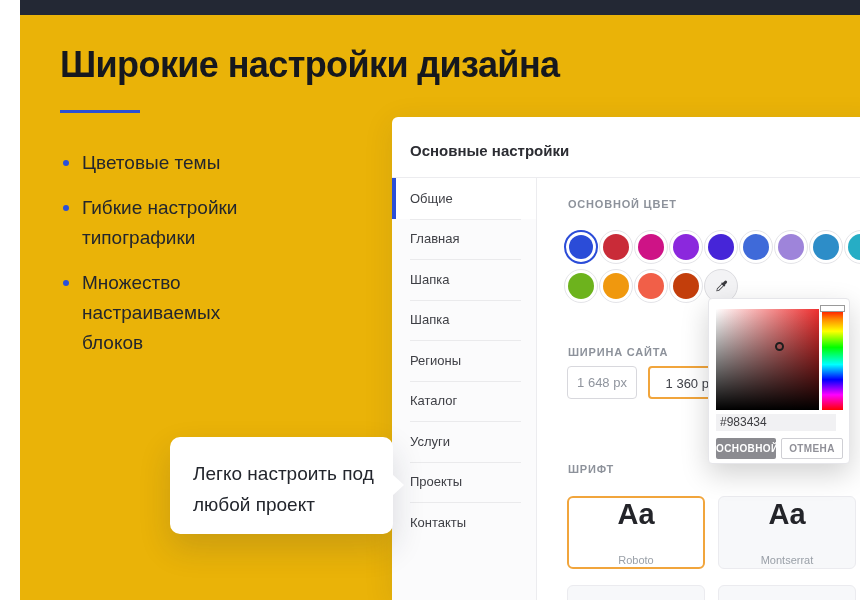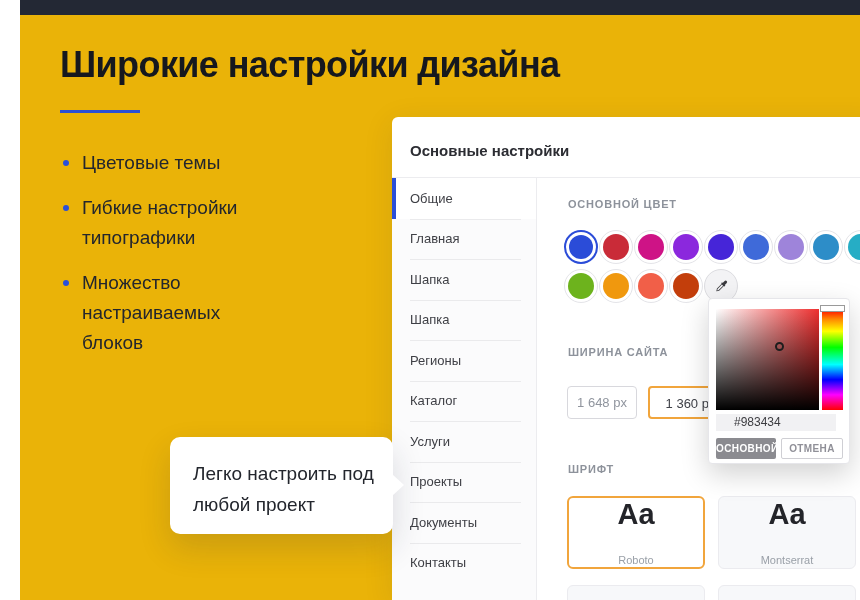--- a/index.html
+++ b/index.html
@@ -40,41 +40,41 @@
   
   .swatch-rows { position:absolute; left:26px; top:52px; display:flex; flex-direction:column; gap:5px; }
   .swatch-row { display:flex; gap:1px; }
   .swatch-outer { width:34px; height:34px; border-radius:50%; background:#fff; border:1px solid #e4e4e8;
     display:flex; align-items:center; justify-content:center; cursor:pointer; }
   .swatch { width:26px; height:26px; border-radius:50%; }
   .swatch-outer.selected { border:2px solid #2b4cd8; }
   .swatch-outer.selected .swatch { width:24px; height:24px; }
   .swatch-outer.tool { background:#f3f3f5; border:1px solid #dcdce0; }
   
-  .width-input { position:absolute; top:208px; height:33px; border-radius:4px; font-size:13px; text-align:center;
+  .width-input { position:absolute; top:188px; height:33px; border-radius:4px; font-size:13px; text-align:center;
     line-height:31px; background:#fff; cursor:text; }
   .width-input.plain { left:29px; width:70px; border:1px solid #d8d8dd; color:#90959e; }
   .width-input.focused { left:110px; width:85px; border:2px solid #f1a53c; color:#3f4148; }
   
   .font-card { position:absolute; width:138px; height:73px; border-radius:6px; background:#f7f8fa;
     border:1px solid #ebebef; display:flex; flex-direction:column; align-items:center; justify-content:center; cursor:pointer;gap:22px; }
   .font-card.active { background:#fff; border:2px solid #f1a53c; }
   .font-sample { font-size:29px; font-weight:bold; color:#232429; line-height:30px; }
   .font-name { font-size:11px; color:#9aa0a8; margin-top:3px; }
   
   .picker { position:absolute; left:688px; top:298px; width:142px; height:166px; background:#fff; z-index:20;
     border:1px solid #e6e6ea; border-radius:4px; box-shadow:0 10px 28px rgba(0,0,0,.18); }
   .sat-area { position:absolute; left:7px; top:10px; width:103px; height:101px;
     background:linear-gradient(to top,#000,rgba(0,0,0,0)),linear-gradient(to right,#fff,#ee2f2f); cursor:crosshair; }
   .sat-cursor { position:absolute; left:59px; top:33px; width:9px; height:9px; border:2px solid #1d1d1d; border-radius:50%; }
   .hue-bar { position:absolute; left:113px; top:10px; width:21px; height:101px;
     background:linear-gradient(to bottom,#f00 0%,#ff8800 10%,#ff0 22%,#0f0 38%,#0ff 55%,#00f 70%,#f0f 85%,#f00 100%); cursor:pointer; }
   .hue-handle { position:absolute; left:111px; top:6px; width:25px; height:7px; background:#fff; border:1px solid #9a9a9a; cursor:grab; }
   .hex-field { position:absolute; left:7px; top:115px; width:120px; height:17px; background:#f1f1f3;
-    font-size:12px; line-height:17px; padding-left:18px; color:#3c3c40; cursor:text; }
+    font-size:12px; line-height:17px; padding-left:4px; color:#3c3c40; cursor:text; }
   .pick-btn { position:absolute; top:139px; height:21px; font-size:10px; font-weight:bold; letter-spacing:.4px;
     text-align:center; line-height:21px; border-radius:2px; cursor:pointer; }
   .pick-btn.select { left:7px; width:60px; background:#8b8b90; color:#fff; }
   .pick-btn.cancel { left:72px; width:62px; background:#fff; border:1px solid #cfcfd4; color:#909098; line-height:19px; }
 </style>
 </head>
 <body>
 
 <div class="canvas">
 
@@ -128,23 +128,20 @@
       <div class="side-item">
           <span>Каталог</span>
         </div>
       <div class="side-item">
           <span>Услуги</span>
         </div>
       <div class="side-item">
           <span>Проекты</span>
         </div>
       <div class="side-item">
-          <span>Документы</span>
-        </div>
-      <div class="side-item">
           <span>Контакты</span>
         </div>
     </div>
 
     <div class="content">
       <div class="sec-label" style="top:20px">ОСНОВНОЙ ЦВЕТ</div>
 
       <div class="swatch-rows">
         <div class="swatch-row">
           <span class="swatch-outer selected">

